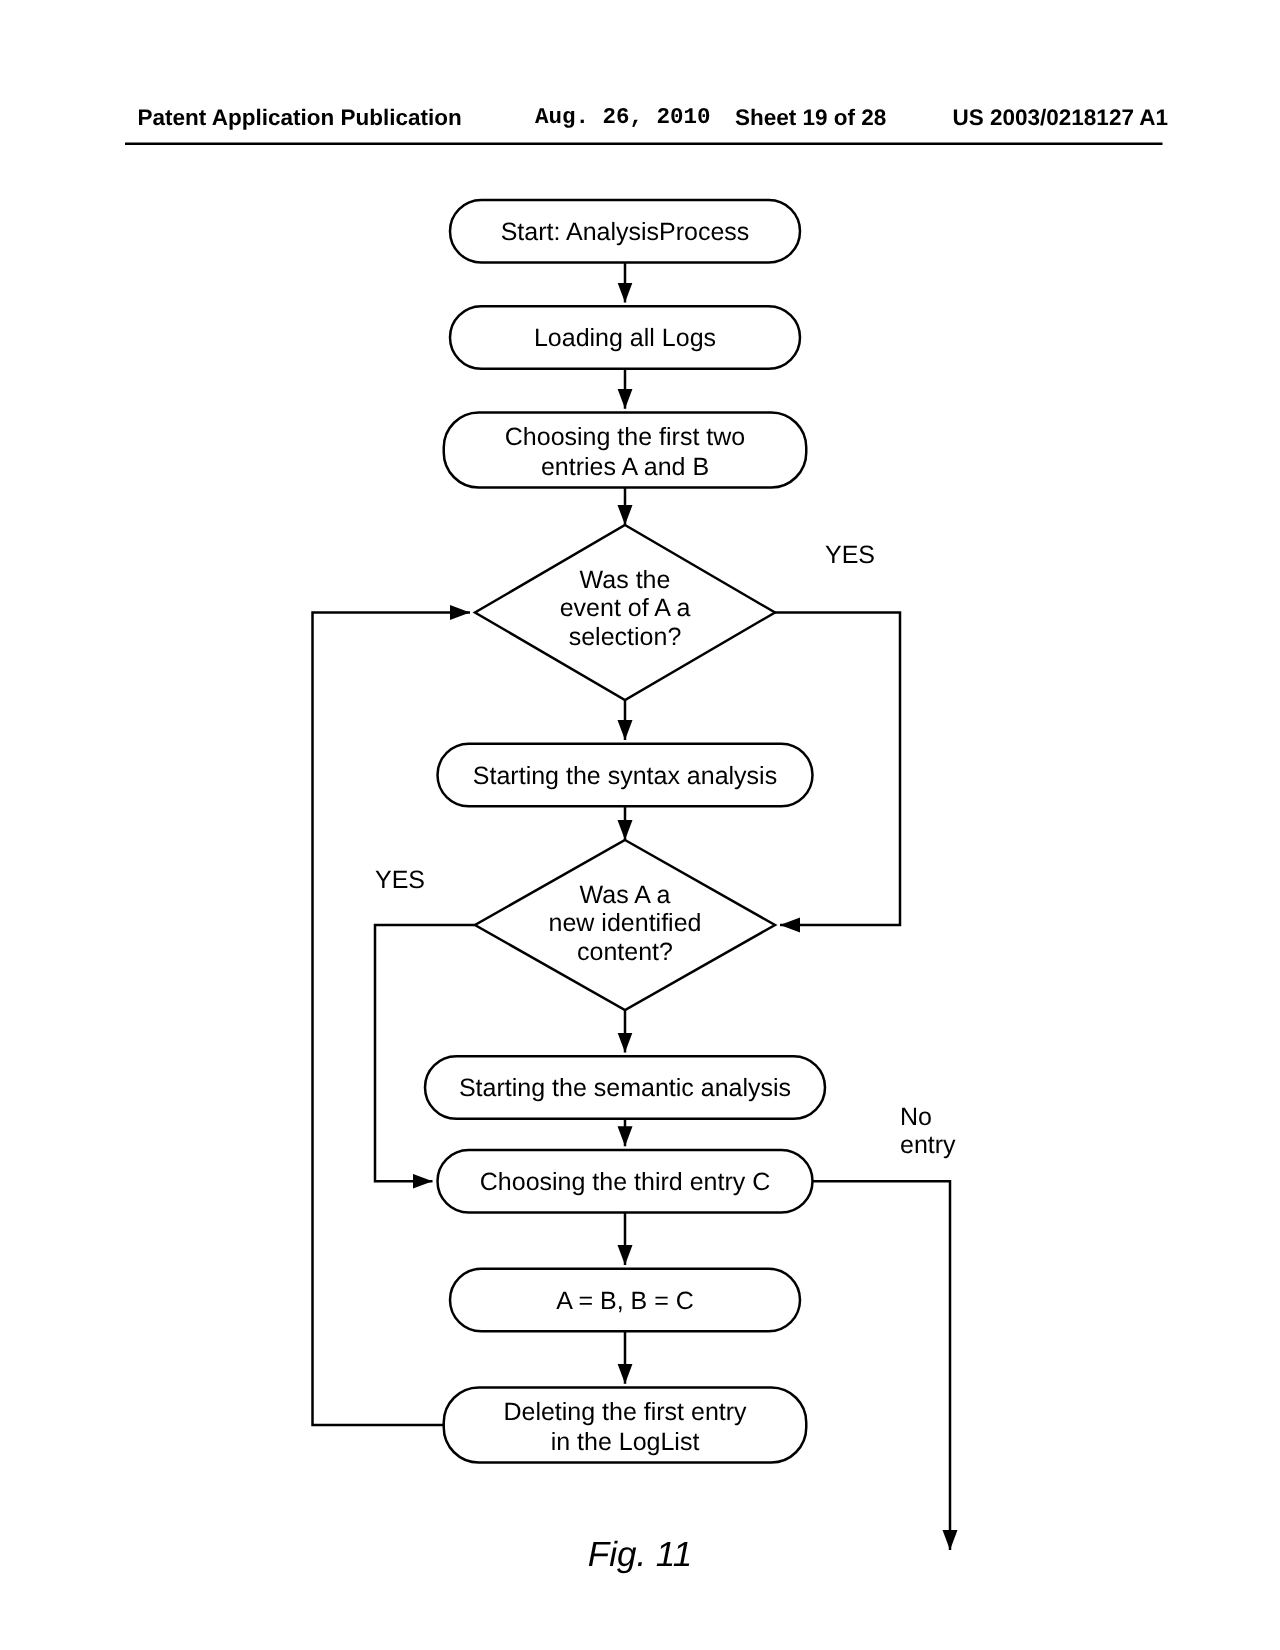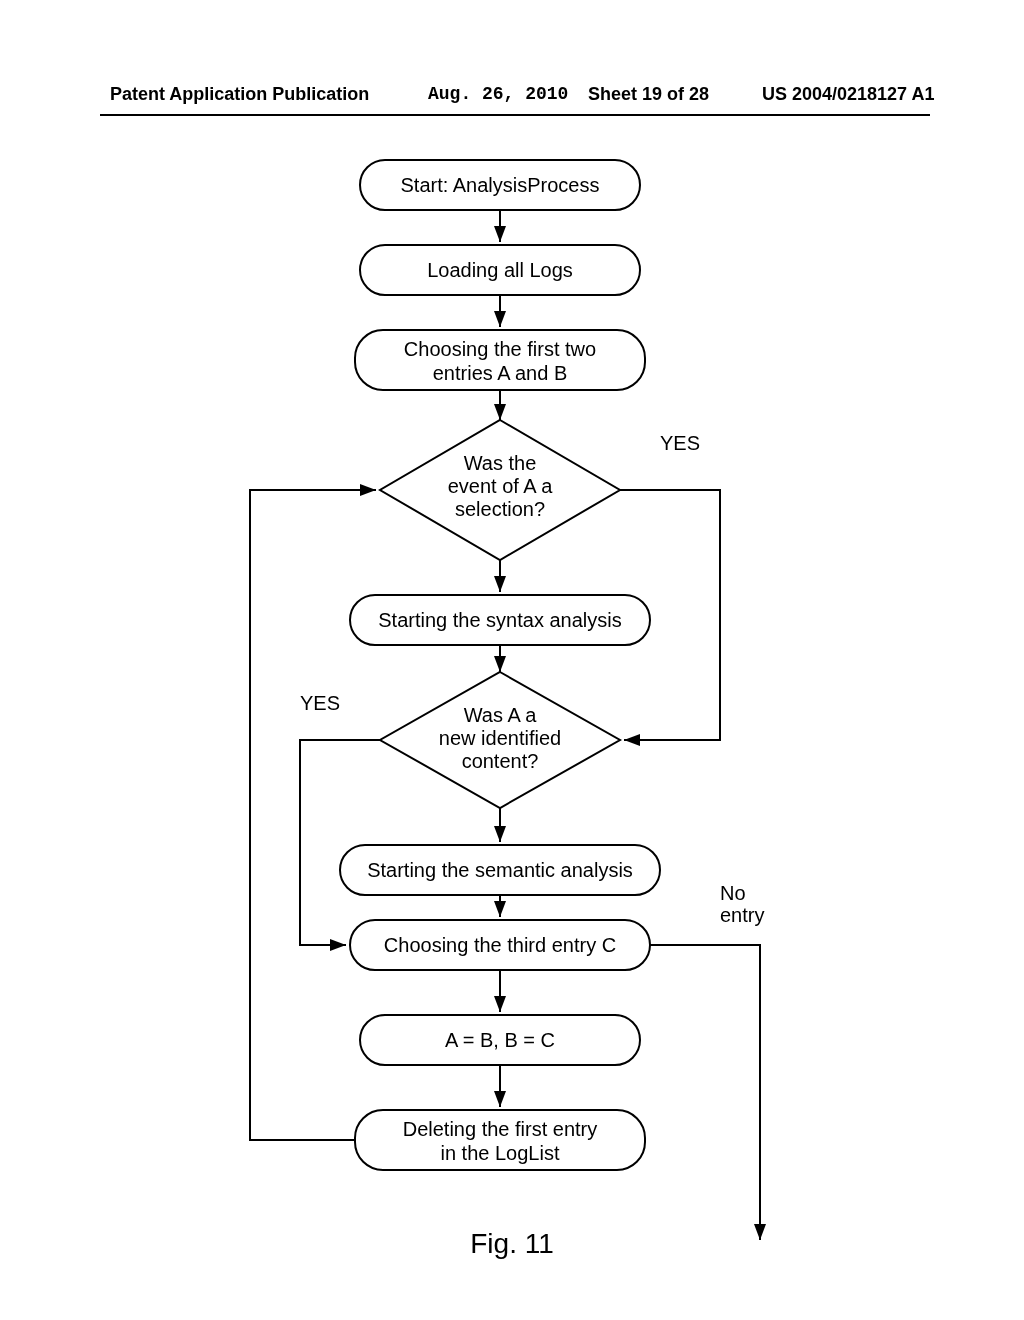--- a/index.html
+++ b/index.html
@@ -70,31 +70,32 @@
     font-size: 20px;
     font-weight: normal;
   }
   .figcap {
     position: absolute;
     top: 1228px;
     left: 0;
     width: 1024px;
     text-align: center;
     font-size: 28px;
+    font-style: italic;
   }
 </style>
 </head>
 <body>
 
 <div class="page">
   <div class="header">
     <span class="pub-type">Patent Application Publication</span>
     <span class="date">Aug. 26, 2010</span>
     <span class="sheet">Sheet 19 of 28</span>
-    <span class="docnum">US 2004/0218127 A1</span>
+    <span class="docnum">US 2003/0218127 A1</span>
   </div>
   <div class="hr"></div>
 
   <svg class="flow" viewBox="0 0 1024 1120">
     <defs>
       <marker id="ah" markerWidth="10" markerHeight="10" refX="8" refY="3" orient="auto">
         <path d="M0,0 L8,3 L0,6 Z" class="arrowhead"></path>
       </marker>
     </defs>
 

